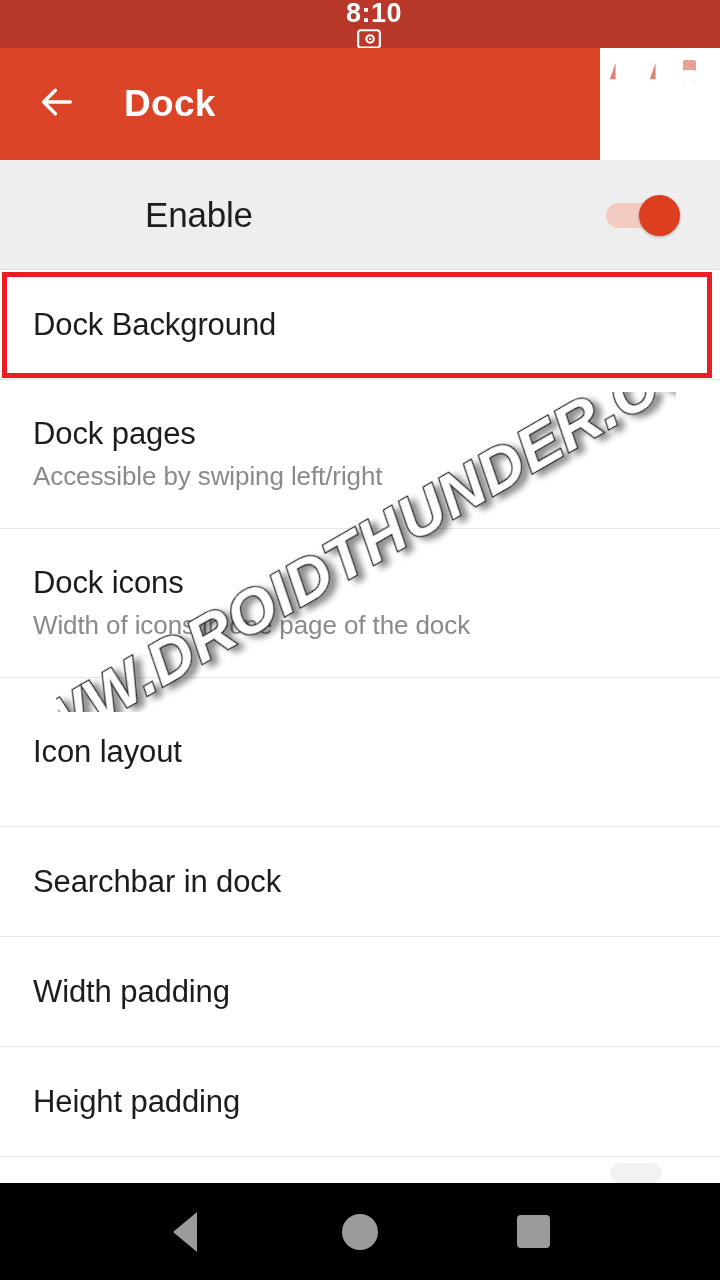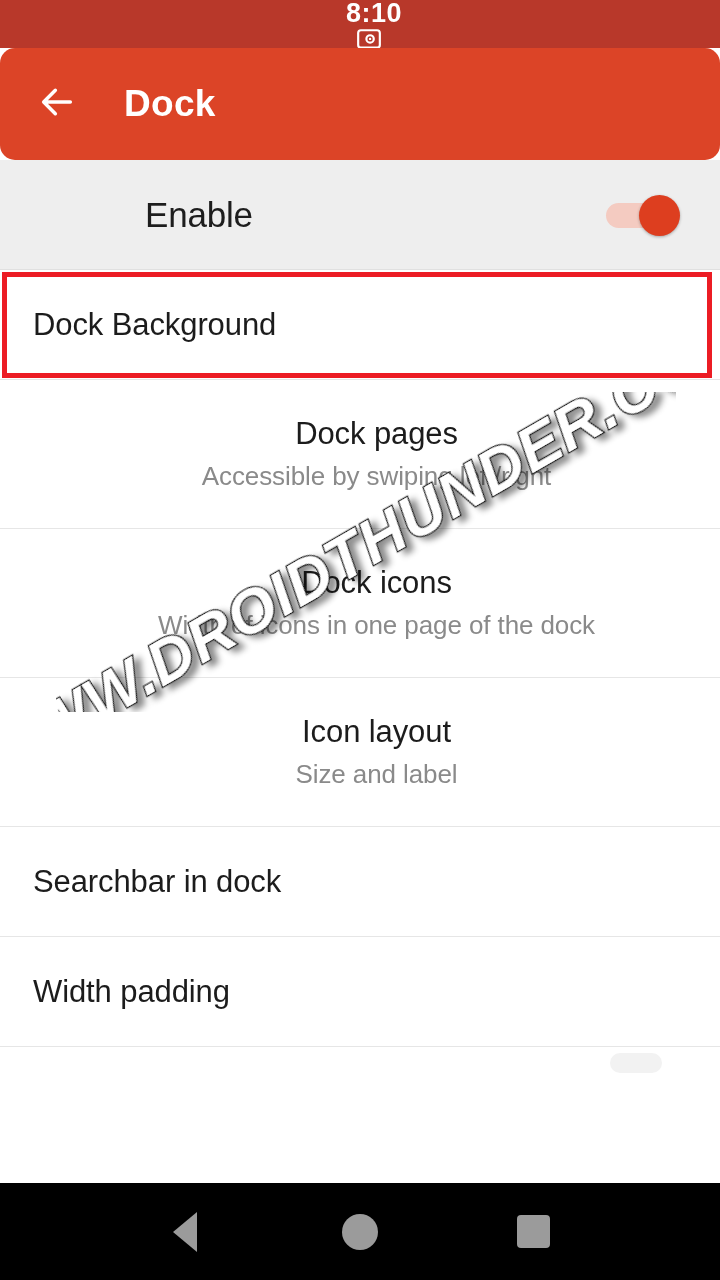--- a/index.html
+++ b/index.html
@@ -21,22 +21,22 @@
     letter-spacing:0.5px; line-height:1;
   }
   .status-left-icons { margin-left:18px; display:flex; align-items:center; }
   .status-right-icons {
     margin-left:auto; margin-right:22px; display:flex; align-items:center; gap:13px;
   }
   .sicon { display:block; }
 
   
   .app-bar {
-    position:absolute; top:48px; left:0; width:720px; height:112px;
-    background:#dc4427; display:flex; align-items:center;border-radius:15px;
+    position:absolute; top:48px; left:0; width:600px; height:112px;
+    background:#dc4427; display:flex; align-items:center;
   }
   .back-btn { width:54px; height:54px; margin-left:30px; display:flex; align-items:center; justify-content:center; }
   .app-title {
     margin-left:40px; color:#ffffff; font-size:37px; font-weight:bold; letter-spacing:0.3px;
   }
 
   
   .enable-row {
     position:absolute; top:160px; left:0; width:720px; height:110px;
     background:#eeeeee; display:flex; align-items:center;
@@ -59,21 +59,21 @@
     box-shadow:0 1px 3px rgba(0,0,0,0.30);
   }
 
   
   .list { position:absolute; top:270px; left:0; width:720px; background:#bef264; }
   .list-row {
     position:relative; width:720px; background:#ffffff;
     padding-left:33px; display:flex; flex-direction:column; justify-content:center;
     border-bottom:1px solid #e6e6e6;
   }
-  .row-2line { height:149px;align-items:center; }
+  .row-2line { height:149px; }
   .row-1line { height:110px; }
   .row-title { font-size:31px; color:#1c1c1c; line-height:1.15; letter-spacing:-0.1px; }
   .row-sub { font-size:26px; color:#8a8a8a; margin-top:10px; line-height:1.15; letter-spacing:-0.1px; }
   .row-partial { height:37px; border-bottom:none; }
   .partial-ghost {
     position:absolute; right:58px; top:6px; width:52px; height:20px;
     background:#f2f2f2; border-radius:10px;
   }
 
   
@@ -200,31 +200,33 @@
       <div class="row-sub">Accessible by swiping left/right</div>
     </div>
 
     <div class="list-row row-2line">
       <div class="row-title">Dock icons</div>
       <div class="row-sub">Width of icons in one page of the dock</div>
     </div>
 
     <div class="list-row row-2line">
       <div class="row-title">Icon layout</div>
-      <div class="row-sub">Size and label</div>
     </div>
 
     <div class="list-row row-1line">
       <div class="row-title">Searchbar in dock</div>
     </div>
 
     <div class="list-row row-1line">
       <div class="row-title">Width padding</div>
     </div>
 
+    <div class="list-row row-1line">
+      <div class="row-title">Height padding</div>
+    </div>
 
     <div class="list-row row-partial">
       <div class="partial-ghost"></div>
     </div>
 
   </div>
 
   <div class="annotation-box"></div>
 
   <div class="watermark">

